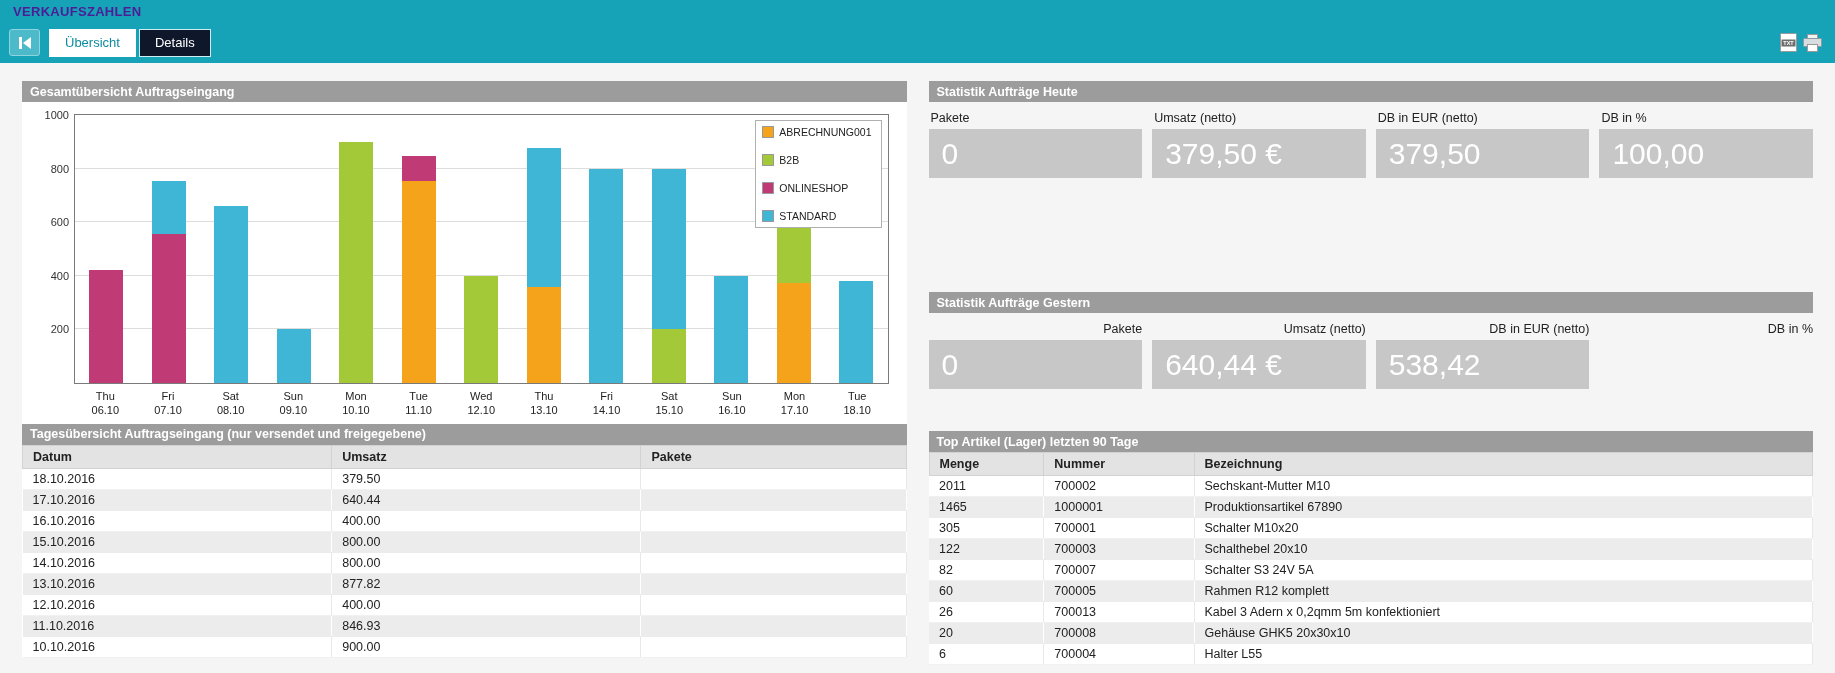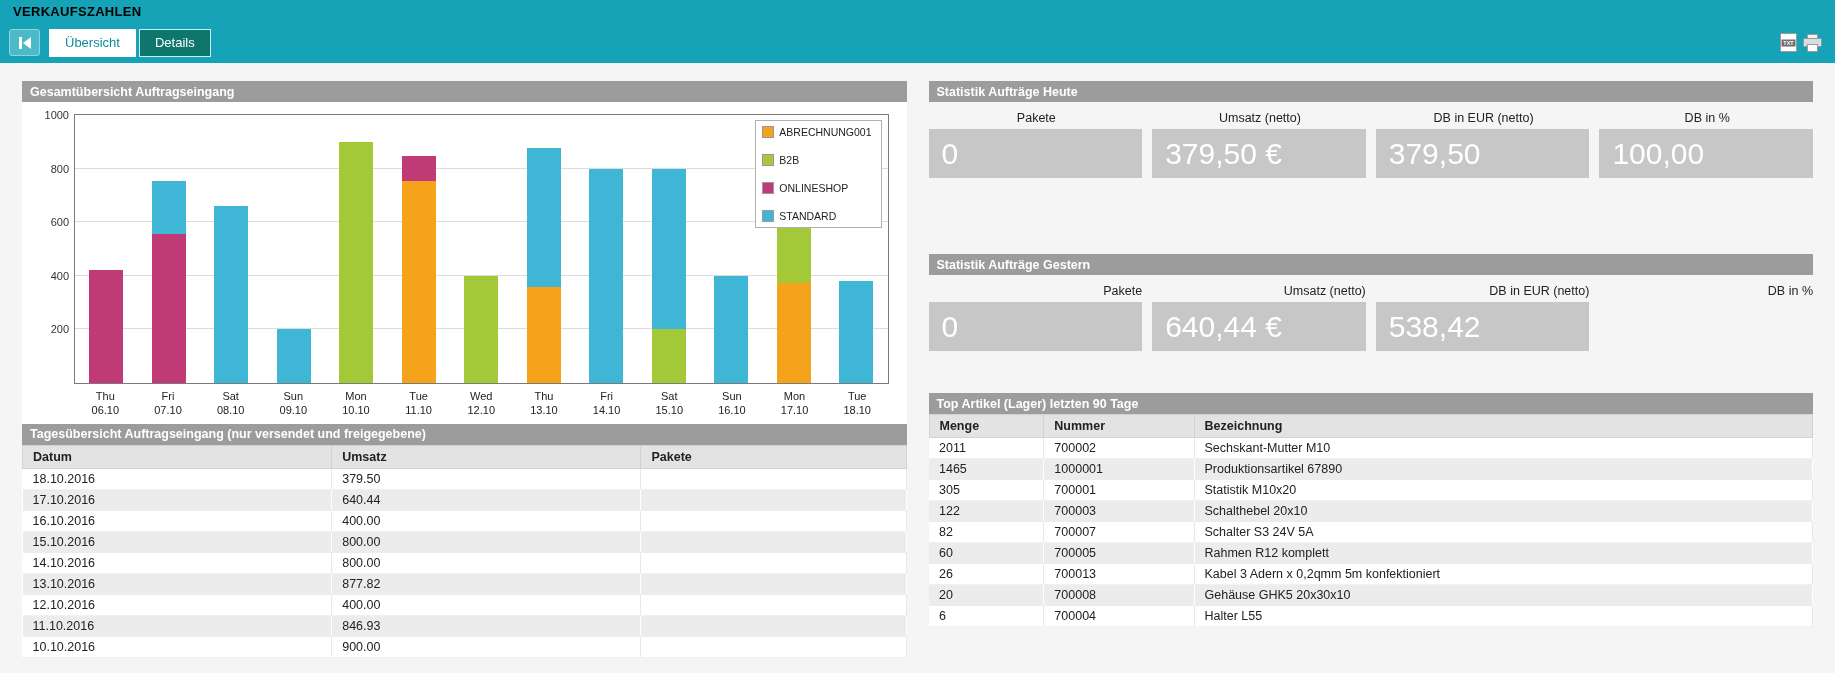--- a/index.html
+++ b/index.html
@@ -5,39 +5,39 @@
   * { box-sizing: border-box; }
   html,body { margin:0; padding:0; }
   body {
     width:1835px; height:673px; overflow:hidden;
     background:#f5f5f5;
     font-family:"Liberation Sans", sans-serif;
     color:#222;
   }
   
   .title-bar {
-    height:22px; background:#16a3b7; color:#000000;
+    height:22px; background:#16a3b7; color:#4c1d95;
     display:flex; align-items:center; padding:0 13px;
     font-size:13px; font-weight:bold; letter-spacing:.3px;
   }
   .tab-bar {
     height:41px; background:#16a3b7;
     display:flex; align-items:center; padding:0 9px; gap:9px;
   }
   .back-btn {
     width:31px; height:27px; background:#4cbac8;
     border:1px solid #8ed4de; border-radius:3px;
     display:flex; align-items:center; justify-content:center;
     padding:0; cursor:pointer;
   }
   .tabs { display:flex; gap:3px; height:28px; }
   .tab {
     padding:0 15px; display:flex; align-items:center;
     font-size:13px; cursor:pointer;
-    background:#0f766e; color:#fff; border:1px solid #cdeef3;
+    background:#0f172a; color:#fff; border:1px solid #cdeef3;
   }
   .tab.active { background:#fff; color:#0f8ba0; border-color:#fff; }
   .tab-actions { margin-left:auto; display:flex; gap:6px; align-items:center; padding-right:4px; }
   .mini-btn { background:transparent; border:none; padding:0; cursor:pointer; display:flex; }
 
   
   .content {
     display:grid; grid-template-columns:1fr 1fr;
     gap:22px; padding:18px 22px 0 22px;
   }
@@ -78,21 +78,21 @@
   .stats-panel .metric-labels {
     display:grid; grid-template-columns:repeat(4,1fr); gap:10px;
     padding:9px 0 4px 0;
   }
   .metric-label { font-size:12.5px; color:#222; padding-left:2px; }
   .stats-panel .metric-values { display:grid; grid-template-columns:repeat(4,1fr); gap:10px; }
   .metric-box {
     height:49px; background:#c7c7c7; color:#fff;
     font-size:30px; display:flex; align-items:center; padding:0 13px;
   }
-  #stats-today { margin-bottom:76px;text-align:center; }
+  #stats-today { margin-bottom:114px; }
   #stats-yesterday { margin-bottom:42px;text-align:right; }
 
   
   table { width:100%; border-collapse:collapse; background:#fff; table-layout:fixed; }
   th {
     background:#e3e3e3; font-weight:bold; text-align:left;
     font-size:12.5px; padding:4px 10px; height:16px;
     border:1px solid #d2d2d2;
   }
   td {
@@ -431,21 +431,21 @@
                 <td>Sechskant-Mutter M10</td>
               </tr>
               <tr>
                 <td>1465</td>
                 <td>1000001</td>
                 <td>Produktionsartikel 67890</td>
               </tr>
               <tr>
                 <td>305</td>
                 <td>700001</td>
-                <td>Statistik M10x20</td>
+                <td>Schalter M10x20</td>
               </tr>
               <tr>
                 <td>122</td>
                 <td>700003</td>
                 <td>Schalthebel 20x10</td>
               </tr>
               <tr>
                 <td>82</td>
                 <td>700007</td>
                 <td>Schalter S3 24V 5A</td>

